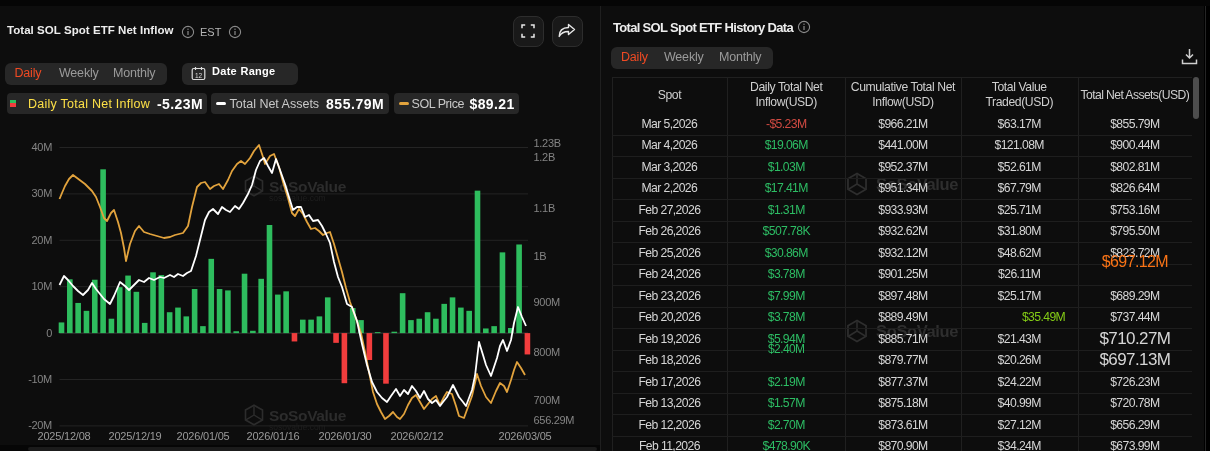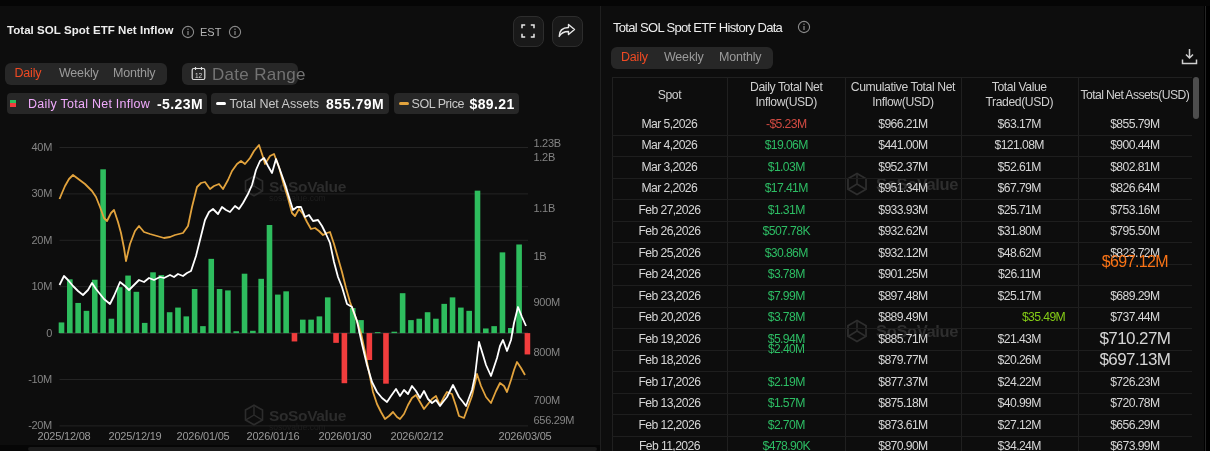--- a/index.html
+++ b/index.html
@@ -40,26 +40,26 @@
 <div style="position:absolute;left:14.5px;top:66px;font-size:12.5px;letter-spacing:-0.2px;color:#f04a23">Daily</div>
 <div style="position:absolute;left:59px;top:66px;font-size:12.5px;letter-spacing:-0.2px;color:#9b9b9b">Weekly</div>
 <div style="position:absolute;left:113px;top:66px;font-size:12.5px;letter-spacing:-0.2px;color:#9b9b9b">Monthly</div>
 
 <div class="tabbox" style="left:182px;top:62.5px;width:116px;height:22px"></div>
 <svg width="15" height="15" viewBox="0 0 15 15" style="position:absolute;left:191px;top:66px" fill="none" stroke="#dcdcdc" stroke-width="1.2">
     <rect x="1.2" y="2.5" width="12.6" height="11" rx="1.5"></rect>
     <path d="M4.5 1 V4 M10.5 1 V4"></path>
     <text x="7.5" y="11.5" text-anchor="middle" font-size="6.5" stroke="none" fill="#dcdcdc" font-family="Liberation Sans">12</text>
   </svg>
-<div style="position:absolute;left:212px;top:65px;font-size:17px;font-weight:normal;letter-spacing:0.3px;color:#737373">Date Range</div>
+<div style="position:absolute;left:212px;top:65px;font-size:11px;font-weight:bold;letter-spacing:0.3px;color:#ffffff">Date Range</div>
 
 <div class="chip" style="left:7px;top:93px;width:200px;height:20.5px"></div>
 <div style="position:absolute;left:9.5px;top:99.5px;width:6px;height:3.5px;background:#2ebd5e"></div>
 <div style="position:absolute;left:9.5px;top:103px;width:6px;height:3.5px;background:#f23d3d"></div>
-<div style="position:absolute;left:28px;top:96.5px;font-size:12.5px;letter-spacing:0.25px;color:#f0abfc">Daily Total Net Inflow</div>
+<div style="position:absolute;left:28px;top:96.5px;font-size:12.5px;letter-spacing:0.25px;color:#fde047">Daily Total Net Inflow</div>
 <div style="position:absolute;left:157px;top:95.5px;font-size:14px;font-weight:bold;letter-spacing:0.4px;color:#fff">-5.23M</div>
 
 <div class="chip" style="left:210.5px;top:93px;width:178px;height:20.5px"></div>
 <div style="position:absolute;left:216px;top:101.5px;width:10px;height:3px;border-radius:2px;background:#fff"></div>
 <div style="position:absolute;left:229.5px;top:96.5px;font-size:12.5px;color:#c9c9c9">Total Net Assets</div>
 <div style="position:absolute;left:326px;top:95.5px;font-size:14px;font-weight:bold;letter-spacing:0.55px;color:#fff">855.79M</div>
 
 <div class="chip" style="left:393.5px;top:93px;width:125px;height:20.5px"></div>
 <div style="position:absolute;left:399px;top:101.5px;width:10px;height:3px;border-radius:2px;background:#e2a33d"></div>
 <div style="position:absolute;left:411.5px;top:96.5px;font-size:12.5px;letter-spacing:-0.45px;color:#c9c9c9">SOL Price</div>
@@ -157,21 +157,21 @@
 <text x="533.5" y="423.5" text-anchor="start" font-family="Liberation Sans" font-size="11" letter-spacing="-0.3" fill="#848484">656.29M</text>
 <text x="64" y="440" text-anchor="middle" font-family="Liberation Sans" font-size="11" letter-spacing="-0.2" fill="#9a9a9a">2025/12/08</text>
 <text x="135" y="440" text-anchor="middle" font-family="Liberation Sans" font-size="11" letter-spacing="-0.2" fill="#9a9a9a">2025/12/19</text>
 <text x="203" y="440" text-anchor="middle" font-family="Liberation Sans" font-size="11" letter-spacing="-0.2" fill="#9a9a9a">2026/01/05</text>
 <text x="273" y="440" text-anchor="middle" font-family="Liberation Sans" font-size="11" letter-spacing="-0.2" fill="#9a9a9a">2026/01/16</text>
 <text x="345" y="440" text-anchor="middle" font-family="Liberation Sans" font-size="11" letter-spacing="-0.2" fill="#9a9a9a">2026/01/30</text>
 <text x="417" y="440" text-anchor="middle" font-family="Liberation Sans" font-size="11" letter-spacing="-0.2" fill="#9a9a9a">2026/02/12</text>
 <text x="525" y="440" text-anchor="middle" font-family="Liberation Sans" font-size="11" letter-spacing="-0.2" fill="#9a9a9a">2026/03/05</text>
   </svg>
 
-<div style="position:absolute;left:613px;top:20px;font-size:13px;letter-spacing:-0.68px;font-weight:normal;color:#ededed">Total SOL Spot ETF History Data</div>
+<div style="position:absolute;left:613px;top:20px;font-size:13px;letter-spacing:-0.68px;font-weight:bold;color:#ededed">Total SOL Spot ETF History Data</div>
 <svg width="14" height="14" viewBox="0 0 14 14" style="position:absolute;left:797px;top:19.5px">
     <circle cx="7" cy="7" r="5.6" fill="none" stroke="#8a8a8a" stroke-width="1.1"></circle>
     <rect x="6.4" y="6" width="1.2" height="4" fill="#8a8a8a"></rect>
     <rect x="6.4" y="3.6" width="1.2" height="1.3" fill="#8a8a8a"></rect>
   </svg>
 
 <div class="tabbox" style="left:611px;top:47px;width:162px;height:21.5px"></div>
 <div style="position:absolute;left:621px;top:50px;font-size:12.5px;letter-spacing:-0.2px;color:#f04a23">Daily</div>
 <div style="position:absolute;left:664px;top:50px;font-size:12.5px;letter-spacing:-0.2px;color:#9b9b9b">Weekly</div>
 <div style="position:absolute;left:719px;top:50px;font-size:12.5px;letter-spacing:-0.2px;color:#9b9b9b">Monthly</div>

